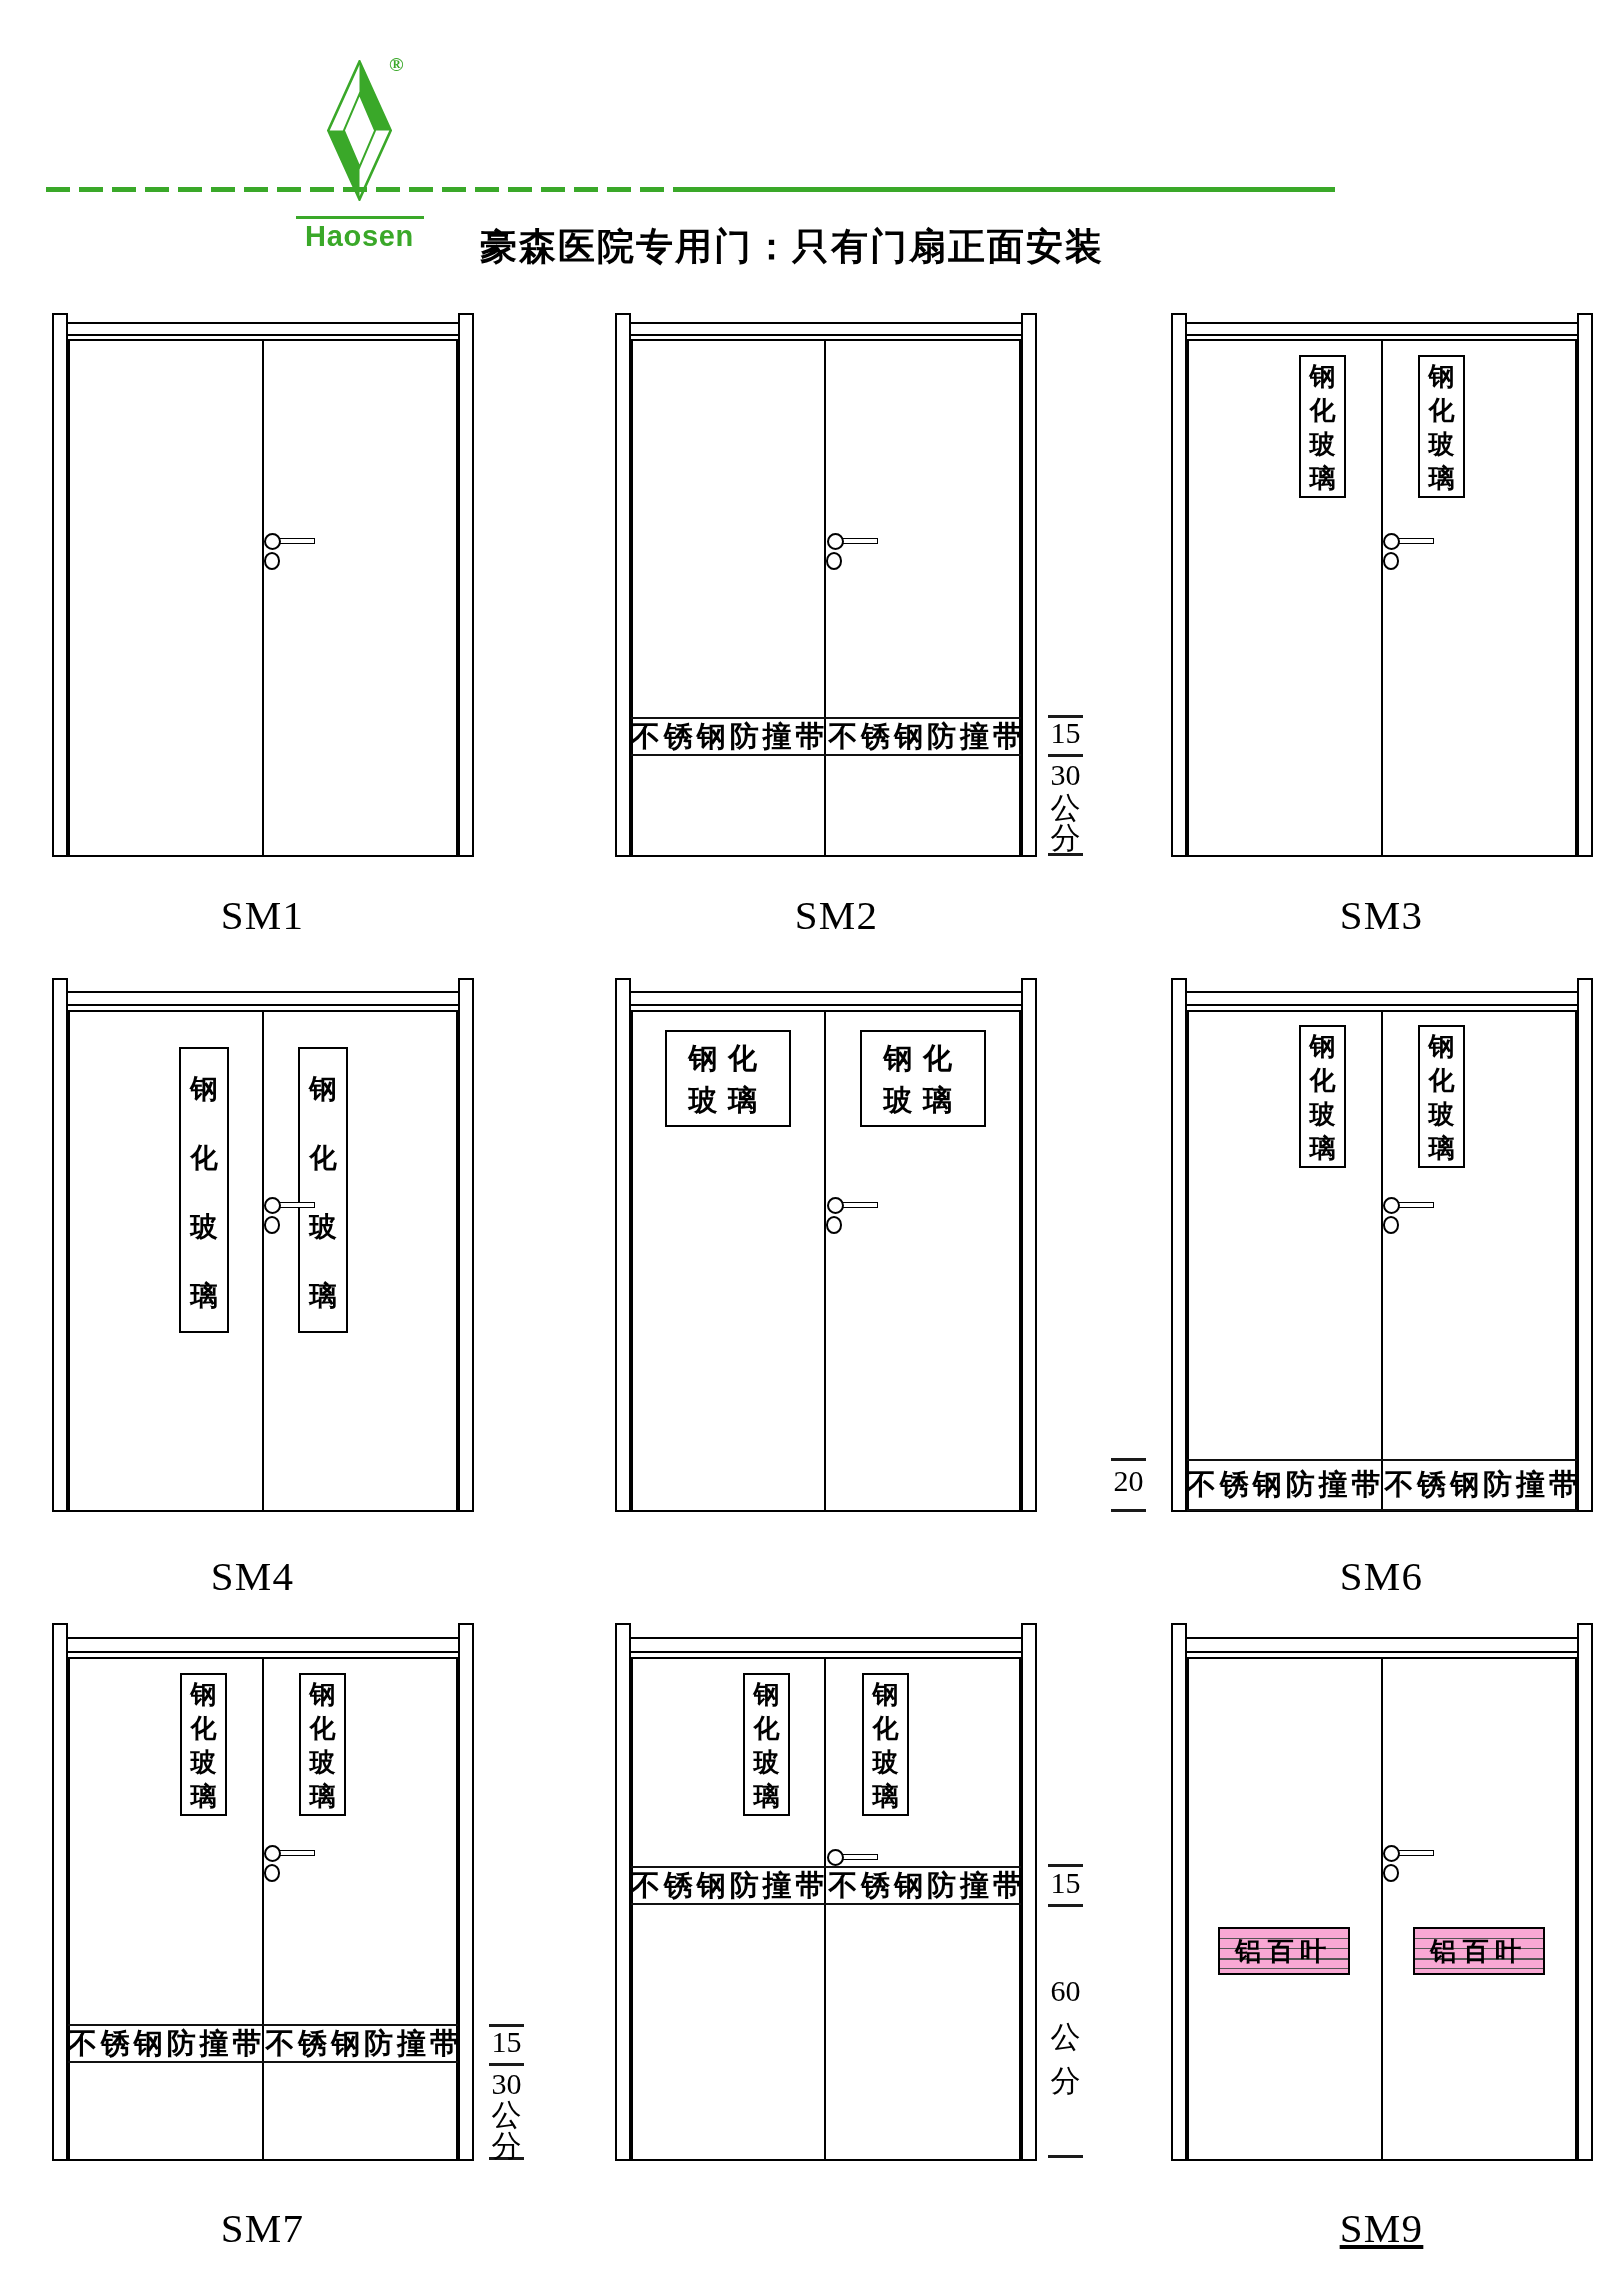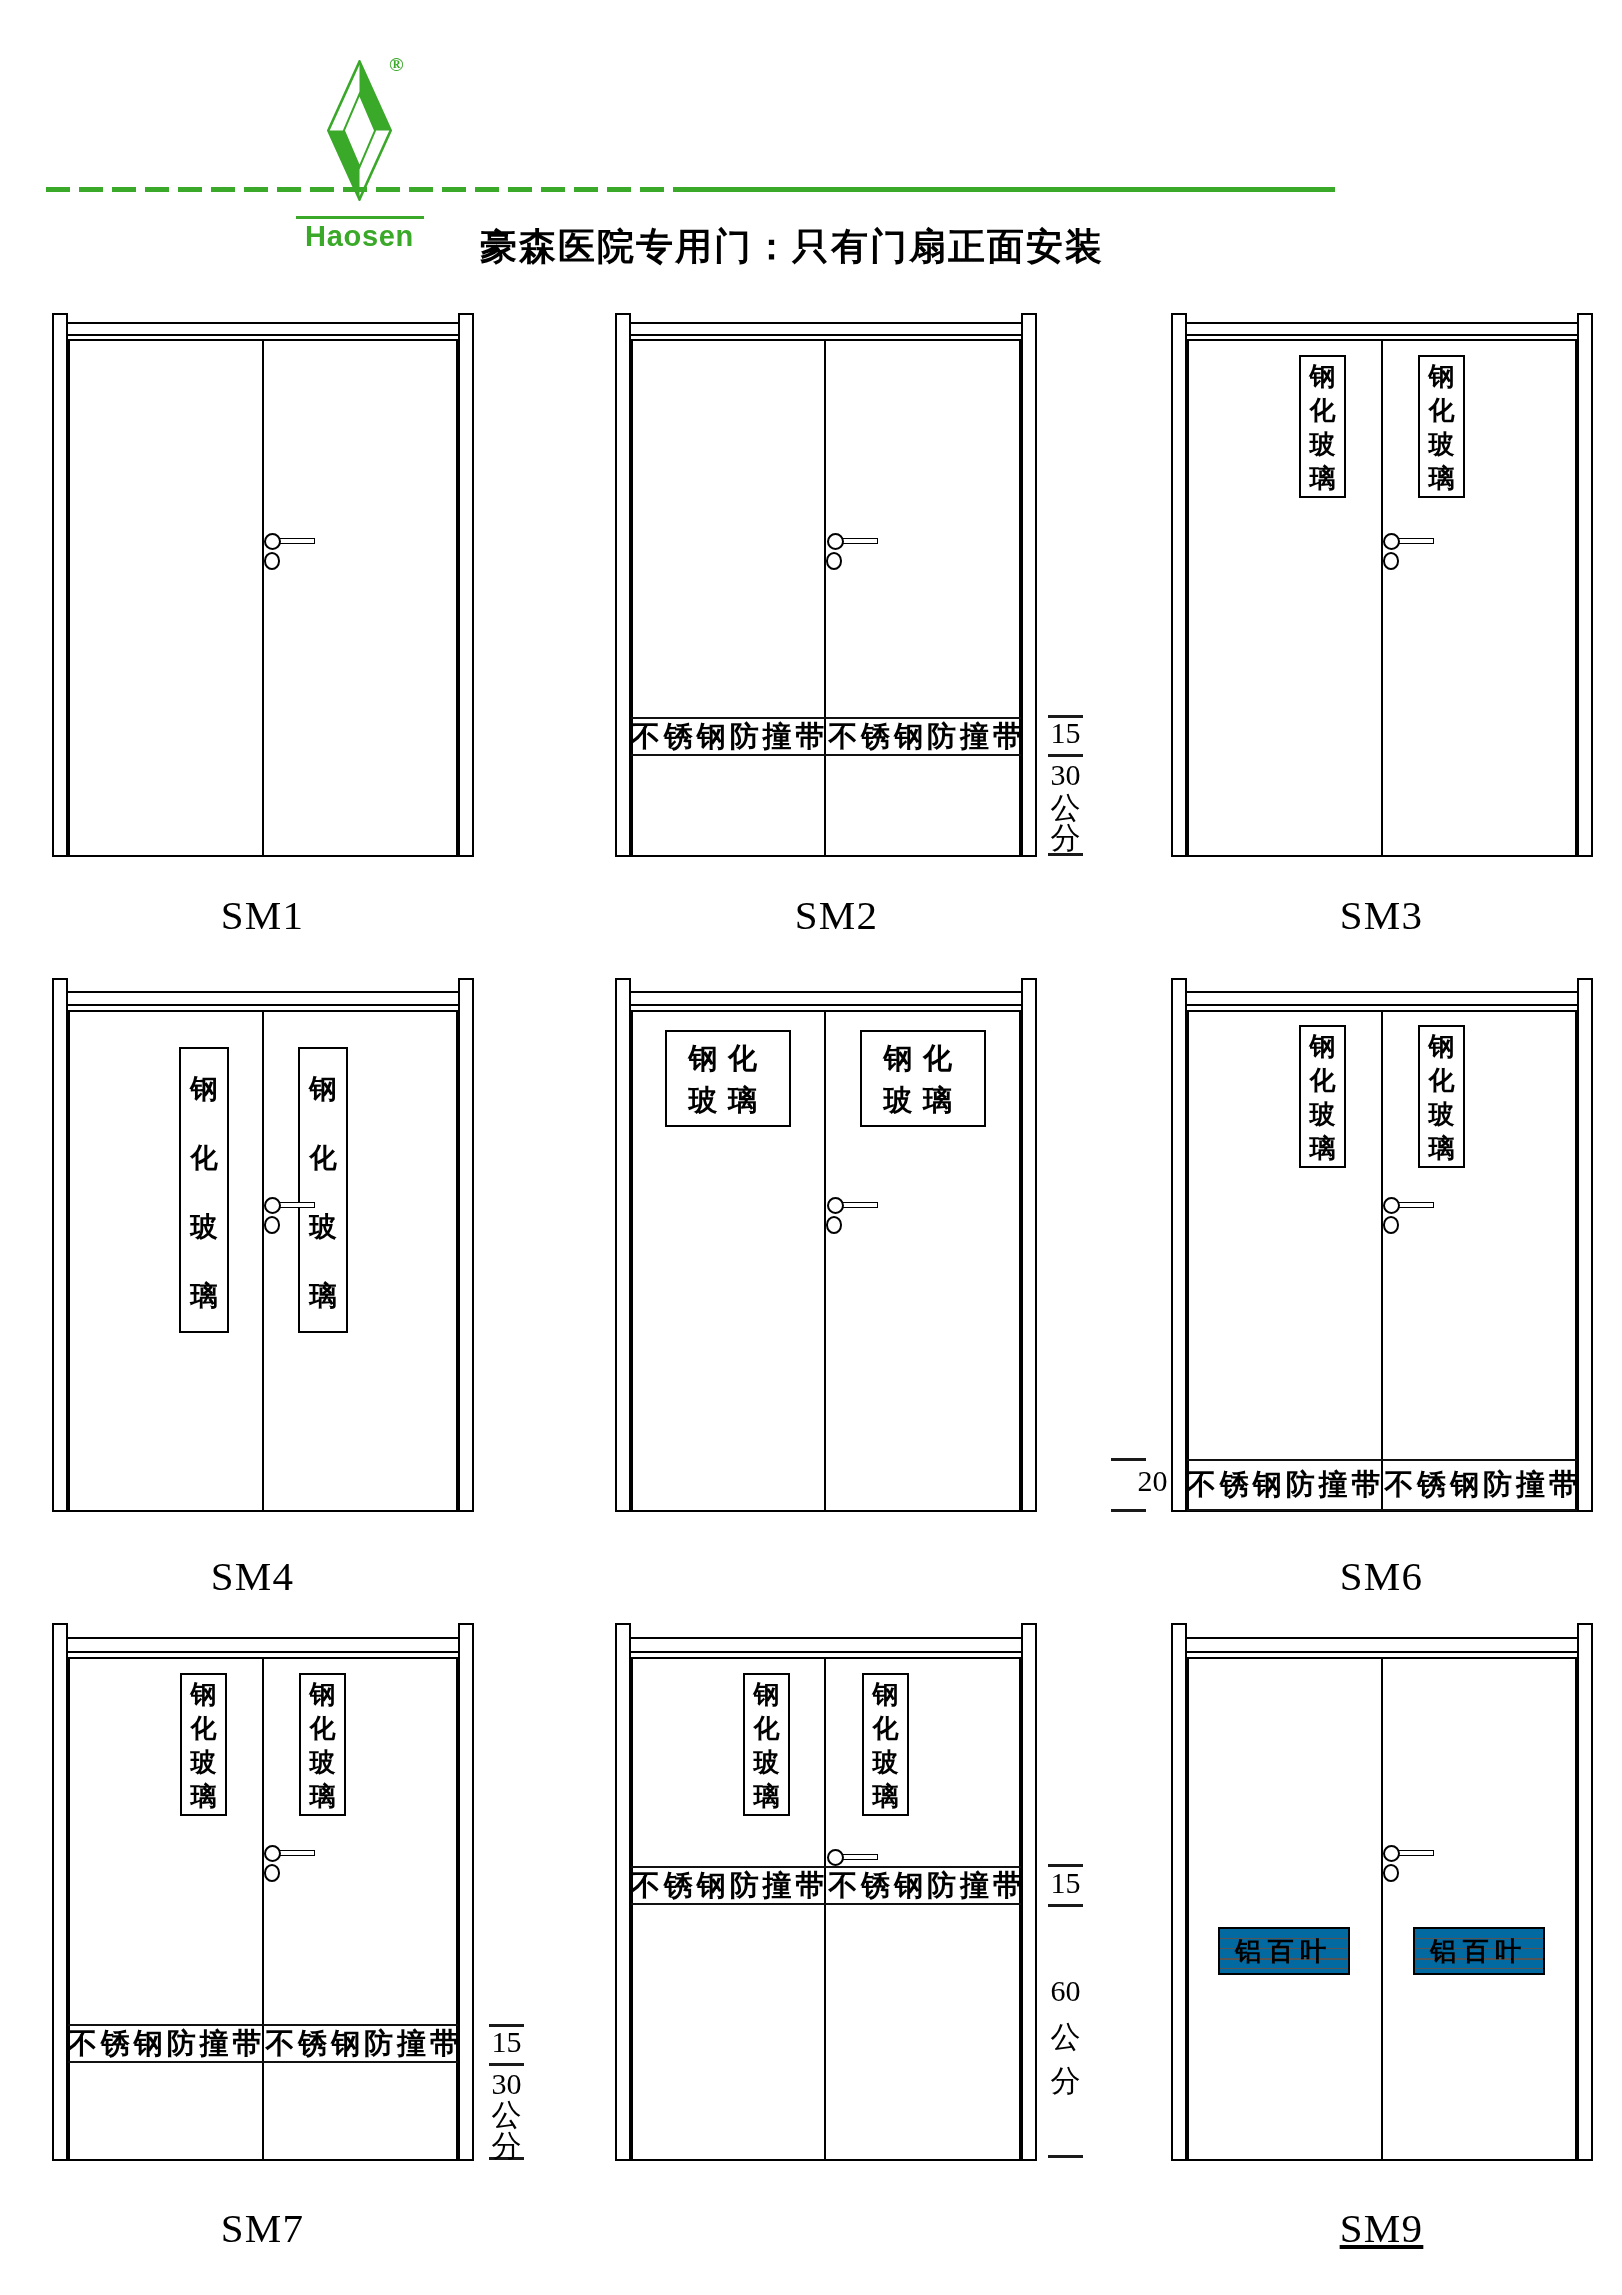--- a/index.html
+++ b/index.html
@@ -26,21 +26,21 @@
   .divider{position:absolute;background:#000;}
   .handle-circle{position:absolute;width:13px;height:13px;border:2px solid #000;border-radius:50%;background:#fff;}
   .handle-lever{position:absolute;width:34px;height:3.9px;border:1.3px solid #000;background:#fff;}
   .keyhole{position:absolute;width:12.4px;height:13.7px;border:2px solid #000;border-radius:50%;background:#fff;}
   .glass-panel{position:absolute;border:2px solid #000;background:#fff;box-sizing:border-box;
          text-align:center;font-weight:bold;color:#000;}
   .strip-band{position:absolute;border-top:2px solid #111;border-bottom:2px solid #111;
          box-sizing:border-box;display:flex;}
   .strip-cell{flex:1 1 50%;display:flex;align-items:center;justify-content:center;
          font-size:29px;font-weight:bold;letter-spacing:3.9px;white-space:nowrap;}
-  .louver{position:absolute;border:2px solid #000;background:#0369a1;box-sizing:border-box;}
+  .louver{position:absolute;border:2px solid #000;background:#f9a8d4;box-sizing:border-box;}
   .louver-line{position:absolute;left:0;width:100%;height:1.3px;background:#555;}
   .louver-text{position:absolute;left:0;top:0;width:100%;height:100%;display:flex;align-items:center;
          justify-content:center;font-size:26px;font-weight:bold;letter-spacing:6.5px;}
   .door-label{position:absolute;text-align:center;font-size:41px;color:#000;letter-spacing:1.3px;}
   .dim-tick{position:absolute;width:35px;height:2.6px;background:#1a1a1a;}
   .dim-text{position:absolute;width:35px;text-align:center;font-size:30px;color:#000;line-height:1;}
 </style>
 </head>
 <body>
 
@@ -169,21 +169,21 @@
       <div>化</div>
       <div>玻</div>
       <div>璃</div>
     </div>
     <div class="handle-lever" style="left: 1398px; top: 1202px;"></div>
     <div class="handle-circle" style="left: 1383px; top: 1197px;"></div>
     <div class="keyhole" style="left: 1383px; top: 1216px;"></div>
     <div class="door-label" style="left: 1171px; top: 1552px; width: 421px;">SM6</div>
     <div class="dim-tick" style="left: 1111px; top: 1458px;"></div>
     <div class="dim-tick" style="left: 1111px; top: 1509px;"></div>
-    <div class="dim-text" style="left: 1111px; top: 1466px; margin-left: 24px;">20</div>
+    <div class="dim-text" style="left: 1111px; top: 1466px;">20</div>
     <div class="lintel" style="left: 64px; top: 1637px; width: 398px; height: 16.4px;"></div>
     <div class="post" style="left: 52px; top: 1623px; width: 15.7px; height: 538px;"></div>
     <div class="post" style="left: 458px; top: 1623px; width: 15.7px; height: 538px;"></div>
     <div class="leaves" style="left: 68px; top: 1657px; width: 390px; height: 504px;"></div>
     <div class="divider" style="left: 262px; top: 1657px; width: 2px; height: 504px;"></div>
     <div class="strip-band" style="left: 68px; top: 2024px; width: 390px; height: 39px;">
       <div class="strip-cell">不锈钢防撞带</div>
       <div class="strip-cell">不锈钢防撞带</div>
     </div>
     <div class="glass-panel" style="left: 180px; top: 1673px; width: 47px; height: 143px; font-size: 26px; line-height: 34px; padding-top: 3.3px;">

